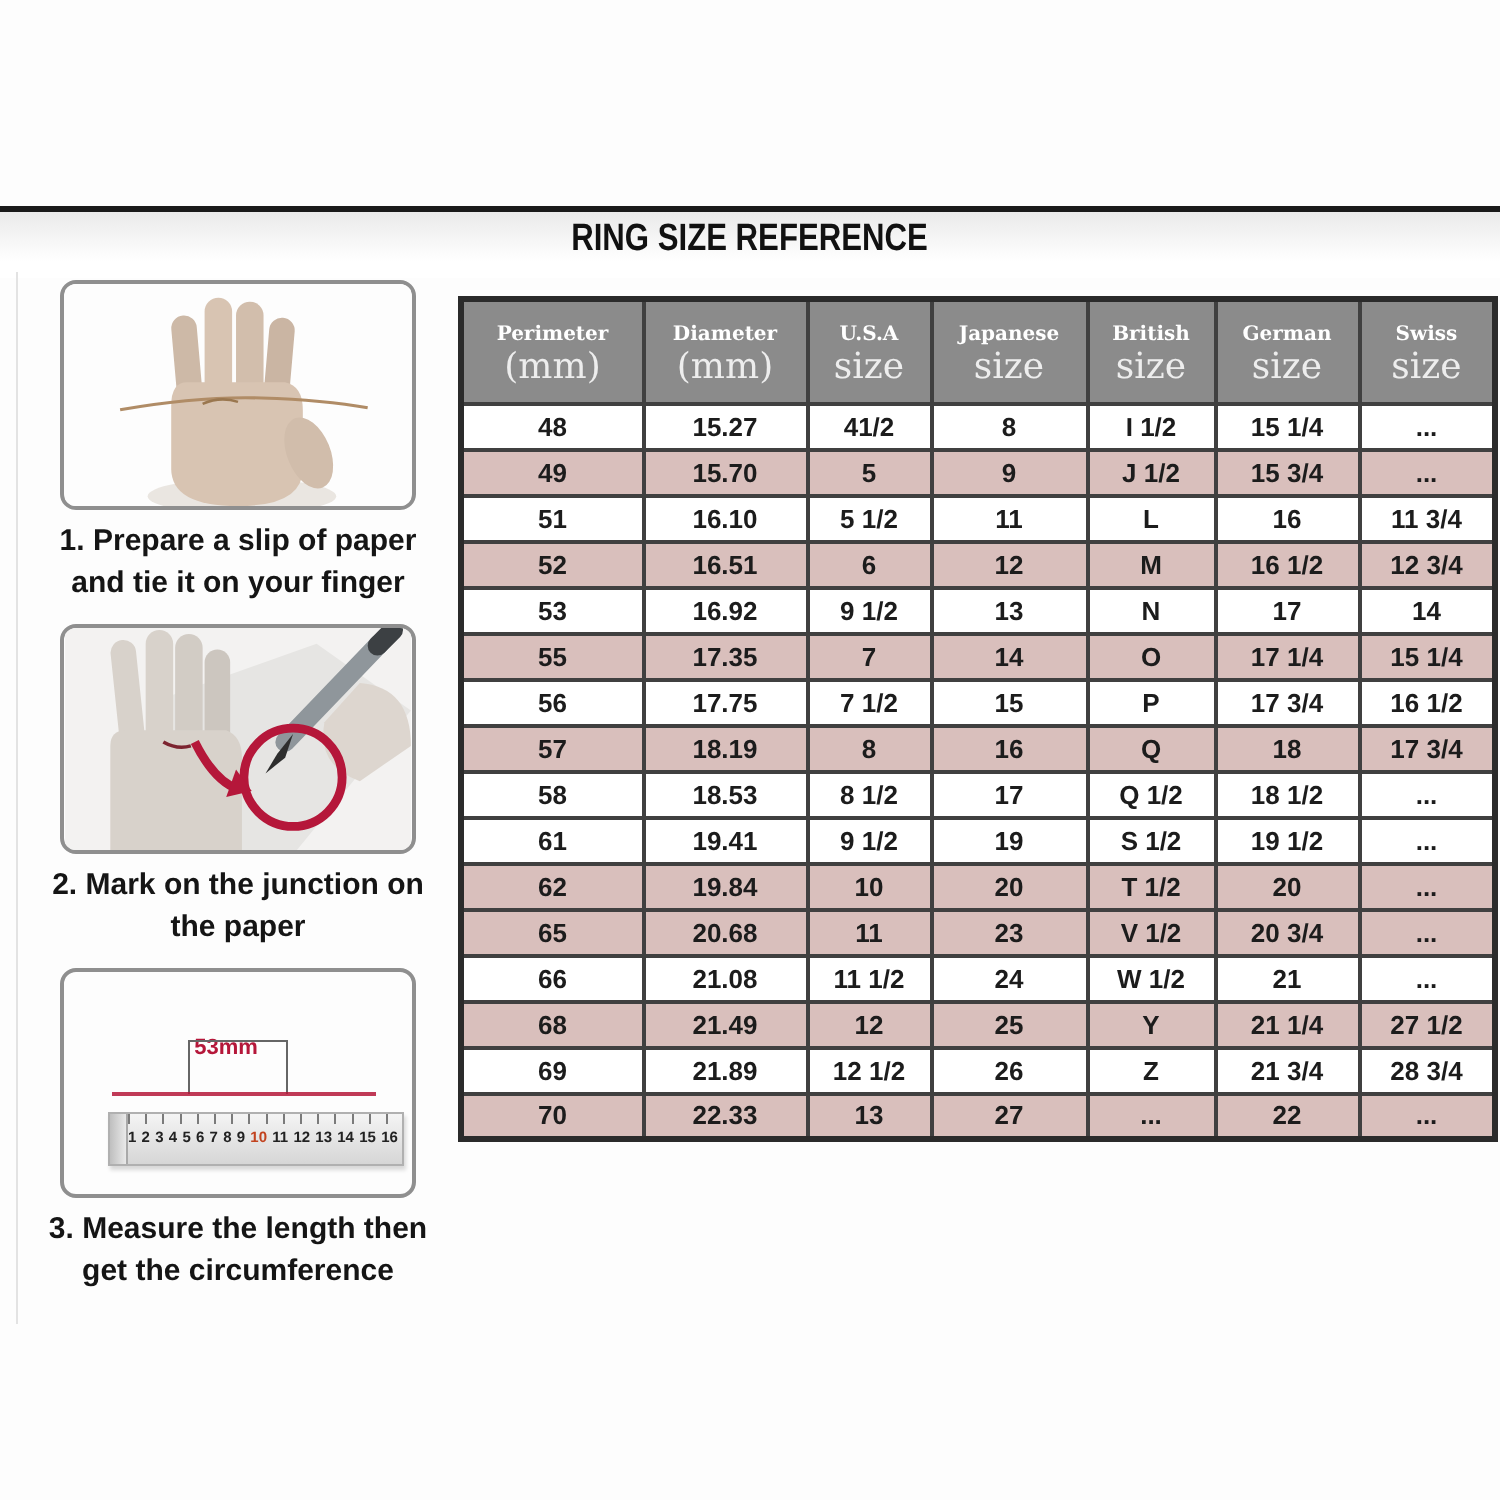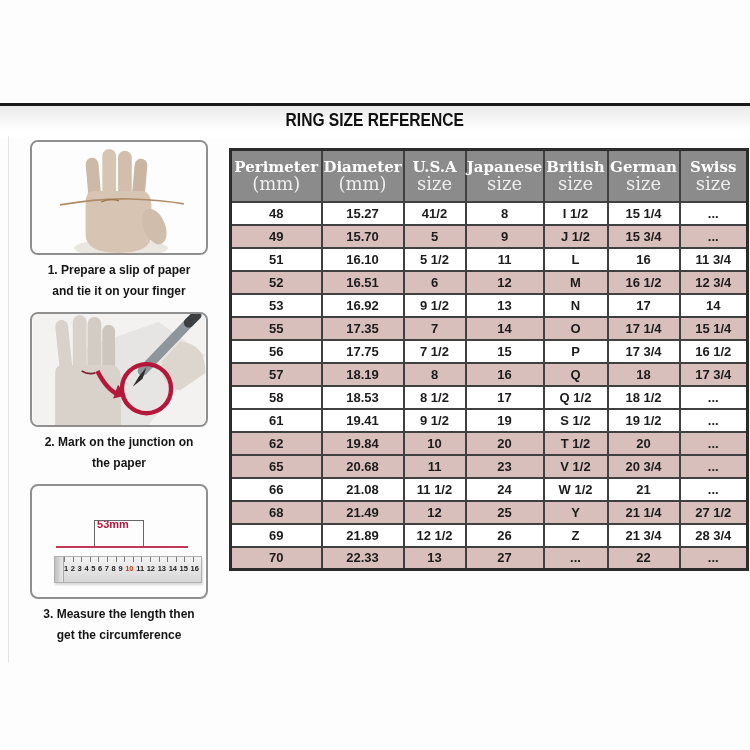--- a/index.html
+++ b/index.html
@@ -61,21 +61,21 @@
     margin: 0 auto;
     background: #fdfdfd;
     border: 2px solid #8f8f8f;
     border-radius: 8px;
     overflow: hidden;
   }
   .photo svg { display: block; width: 100%; height: 100%; }
   .caption {
     margin-top: 5px;
     text-align: center;
-    font-size: 12px;
+    font-size: 15px;
     font-weight: 700;
     line-height: 21px;
     color: #151515;
   }
 
   
   .mm-label {
     position: absolute;
     left: 0; top: 32px;
     width: 100%;
@@ -147,21 +147,21 @@
     text-align: center;
     vertical-align: middle;
   }
   .size-table th {
     height: 52px;
     background: var(--header-bg, #8b8b8b);
     font-family: "DejaVu Serif", serif;
     font-weight: 700;
     color: var(--header-text, #ffffff);
   }
-  .size-table th .h1 { font-size: 15px; line-height: 17px; }
+  .size-table th .h1 { font-size: 10px; line-height: 17px; }
   .size-table th .h2 { font-size: 18px; font-weight: 400; color: #ededed; line-height: 16px; }
   .size-table td {
     height: 23px;
     background: #ffffff;
     font-size: 13px;
     font-weight: 700;
     color: #1c1c1c;
   }
   .size-table tr.pink td { background: var(--pink, #d9bfbc); }
 </style>

